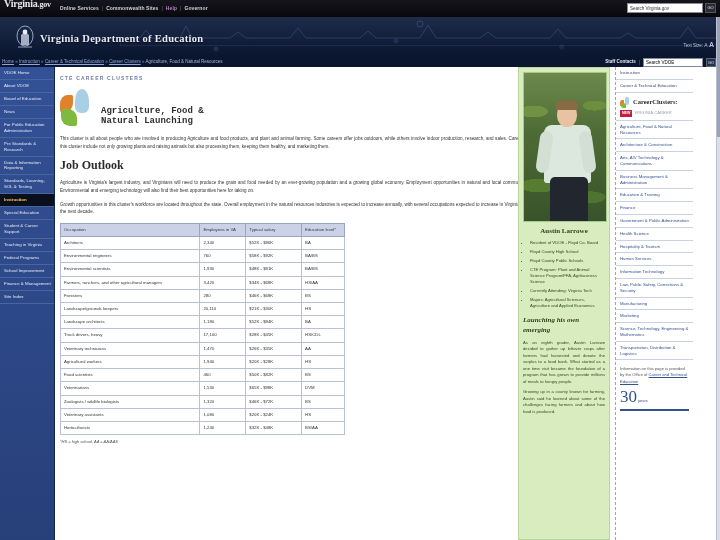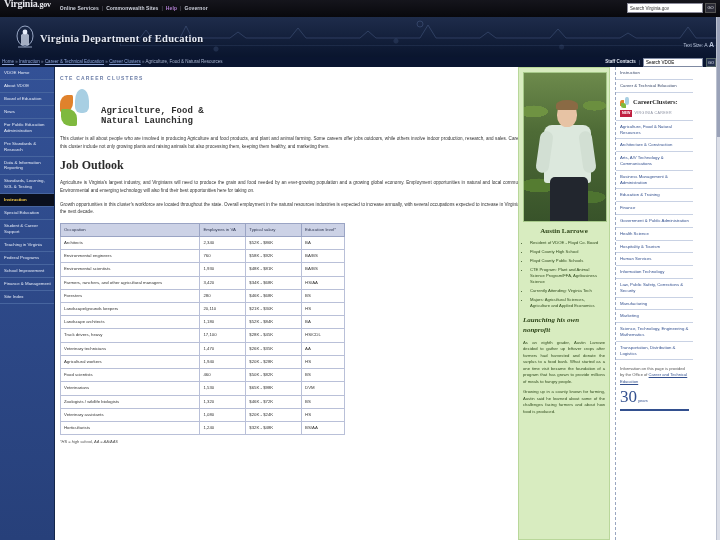--- a/index.html
+++ b/index.html
@@ -465,21 +465,21 @@
     </div>
     <div class="cap">Austin Larrowe</div>
     <ul id="feat-bullets">
         <li>Resident of VDOE - Floyd Co. Board</li>
         <li>Floyd County High School</li>
         <li>Floyd County Public Schools</li>
         <li>CTE Program: Plant and Animal Science Program/FFA, Agribusiness Science</li>
         <li>Currently Attending: Virginia Tech</li>
         <li>Majors: Agricultural Sciences, Agriculture and Applied Economics</li>
       </ul>
-    <div class="subhead">Launching his own nonprofit</div>
+    <div class="subhead">Launching his own emerging</div>
     <p class="ftxt">As an eighth grader, Austin Larrowe decided to gather up leftover crops after farmers had harvested and donate the surplus to a food bank. What started as a one time visit became the foundation of a program that has grown to provide millions of meals to hungry people.</p>
     <p class="ftxt">Growing up in a county known for farming, Austin said he learned about some of the challenges facing farmers and about how food is produced.</p>
   </div>
 
   <div class="rightnav">
     <div class="rn-item plain">Instruction</div>
     <div class="rn-item plain">Career &amp; Technical Education</div>
     <div class="cc-head">
       <div class="cc-logo">
         <span class="cc-marks">

